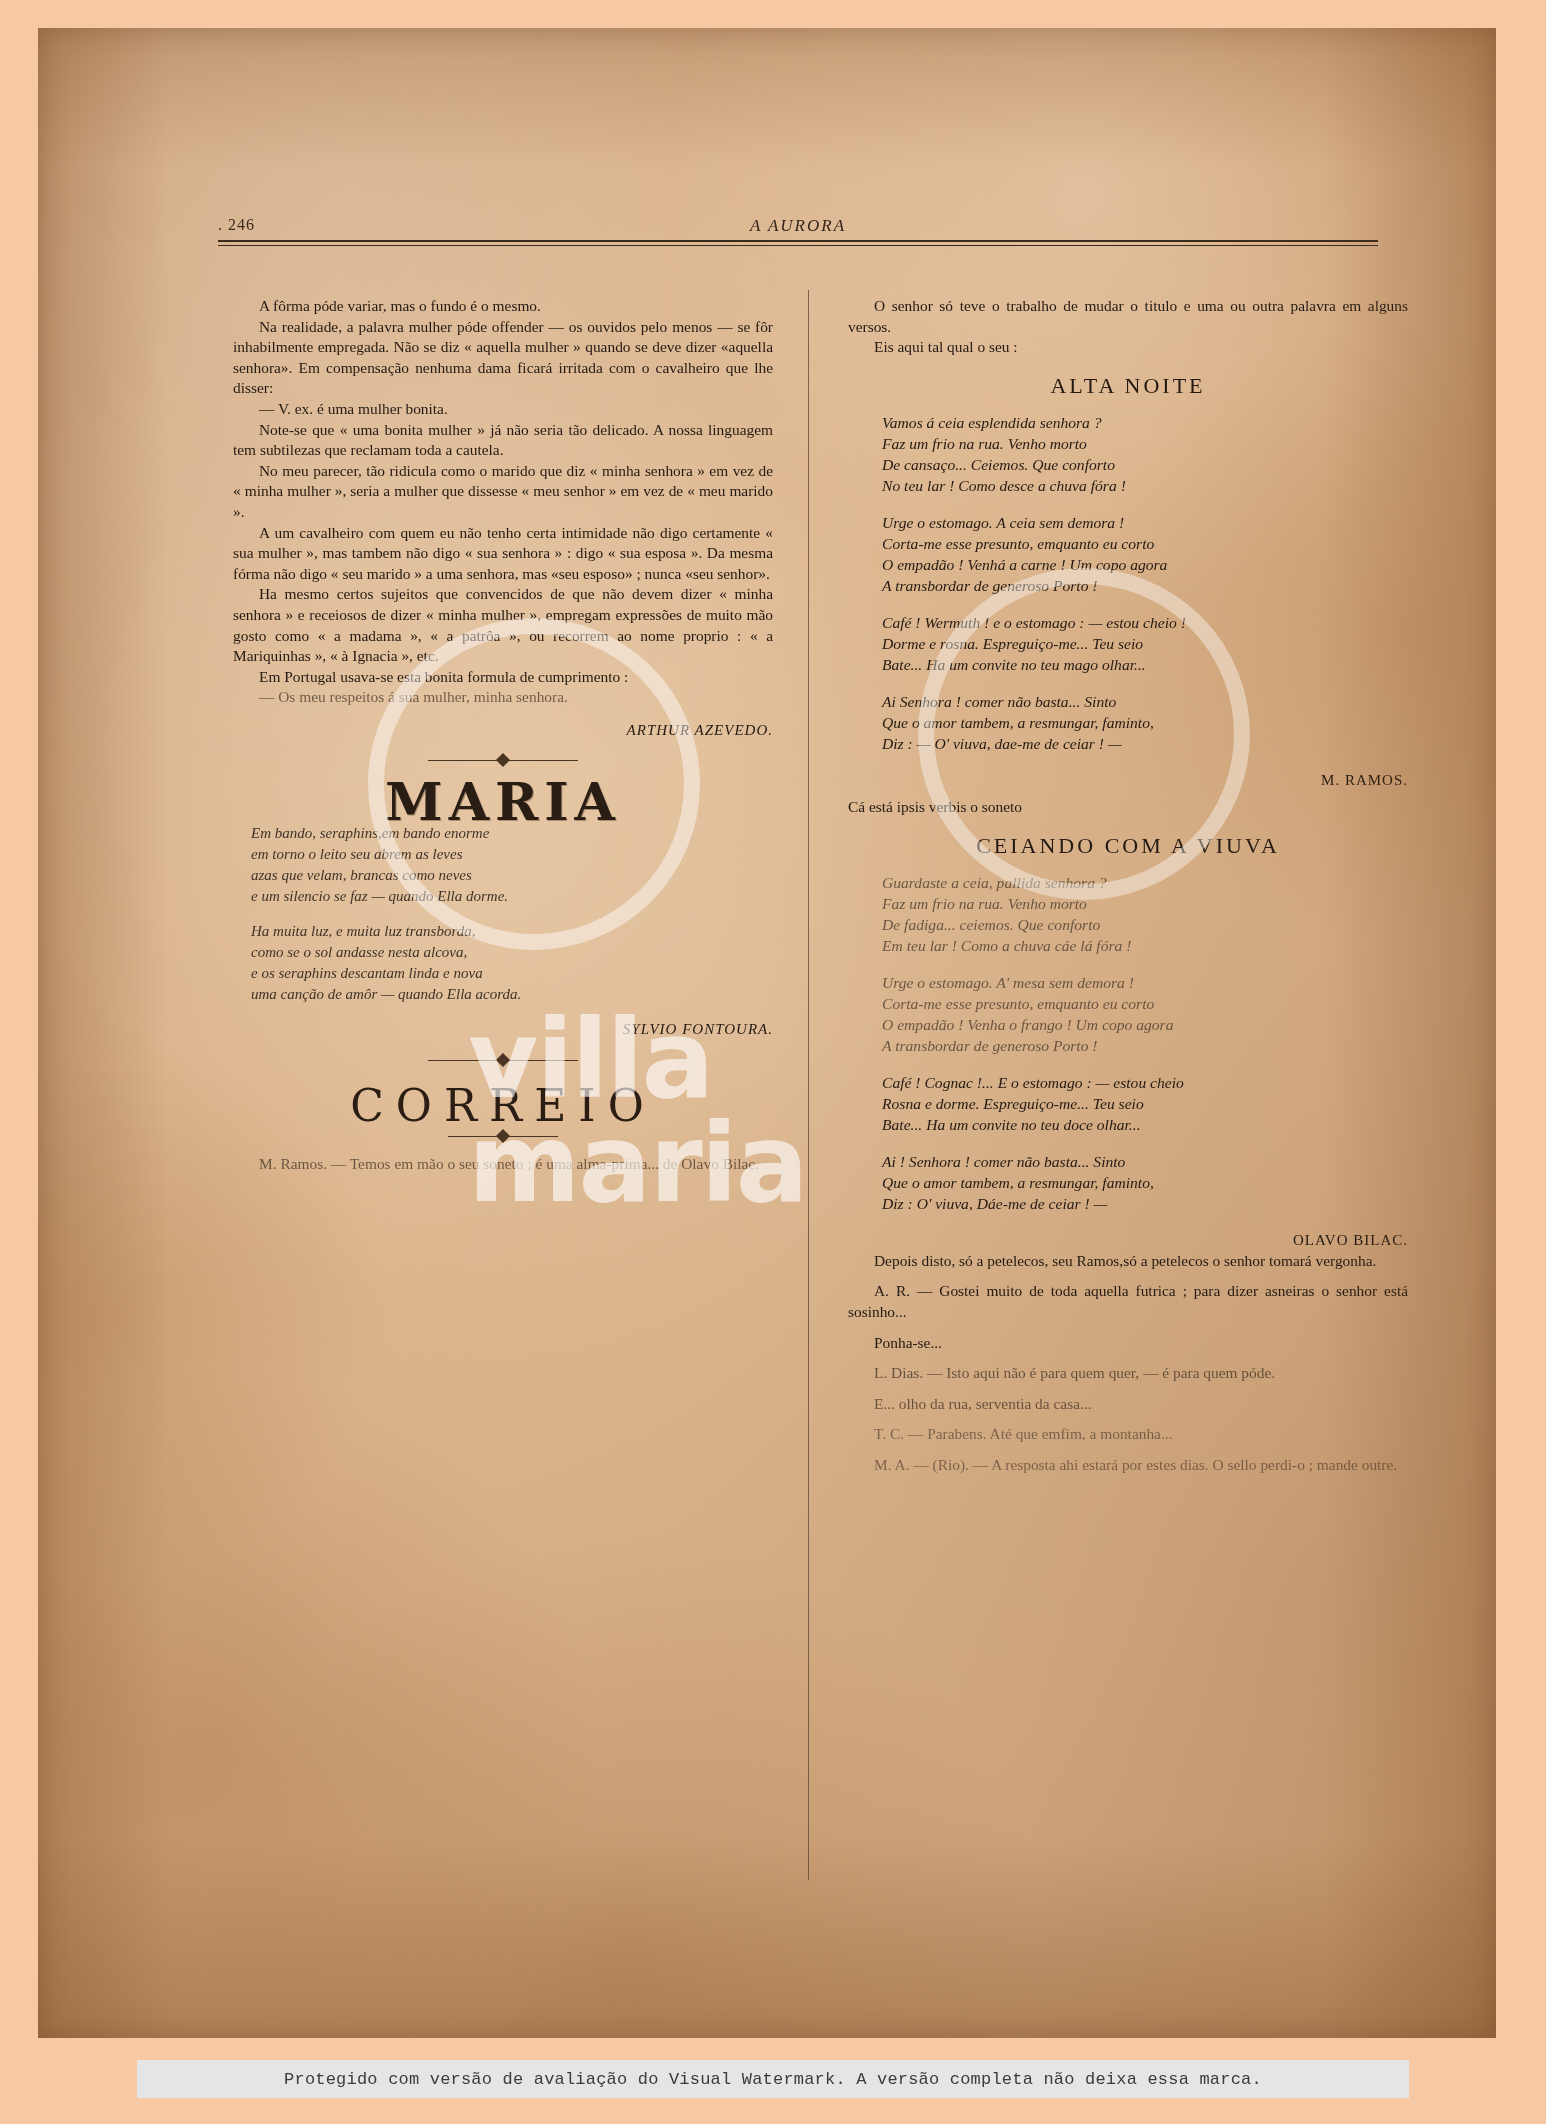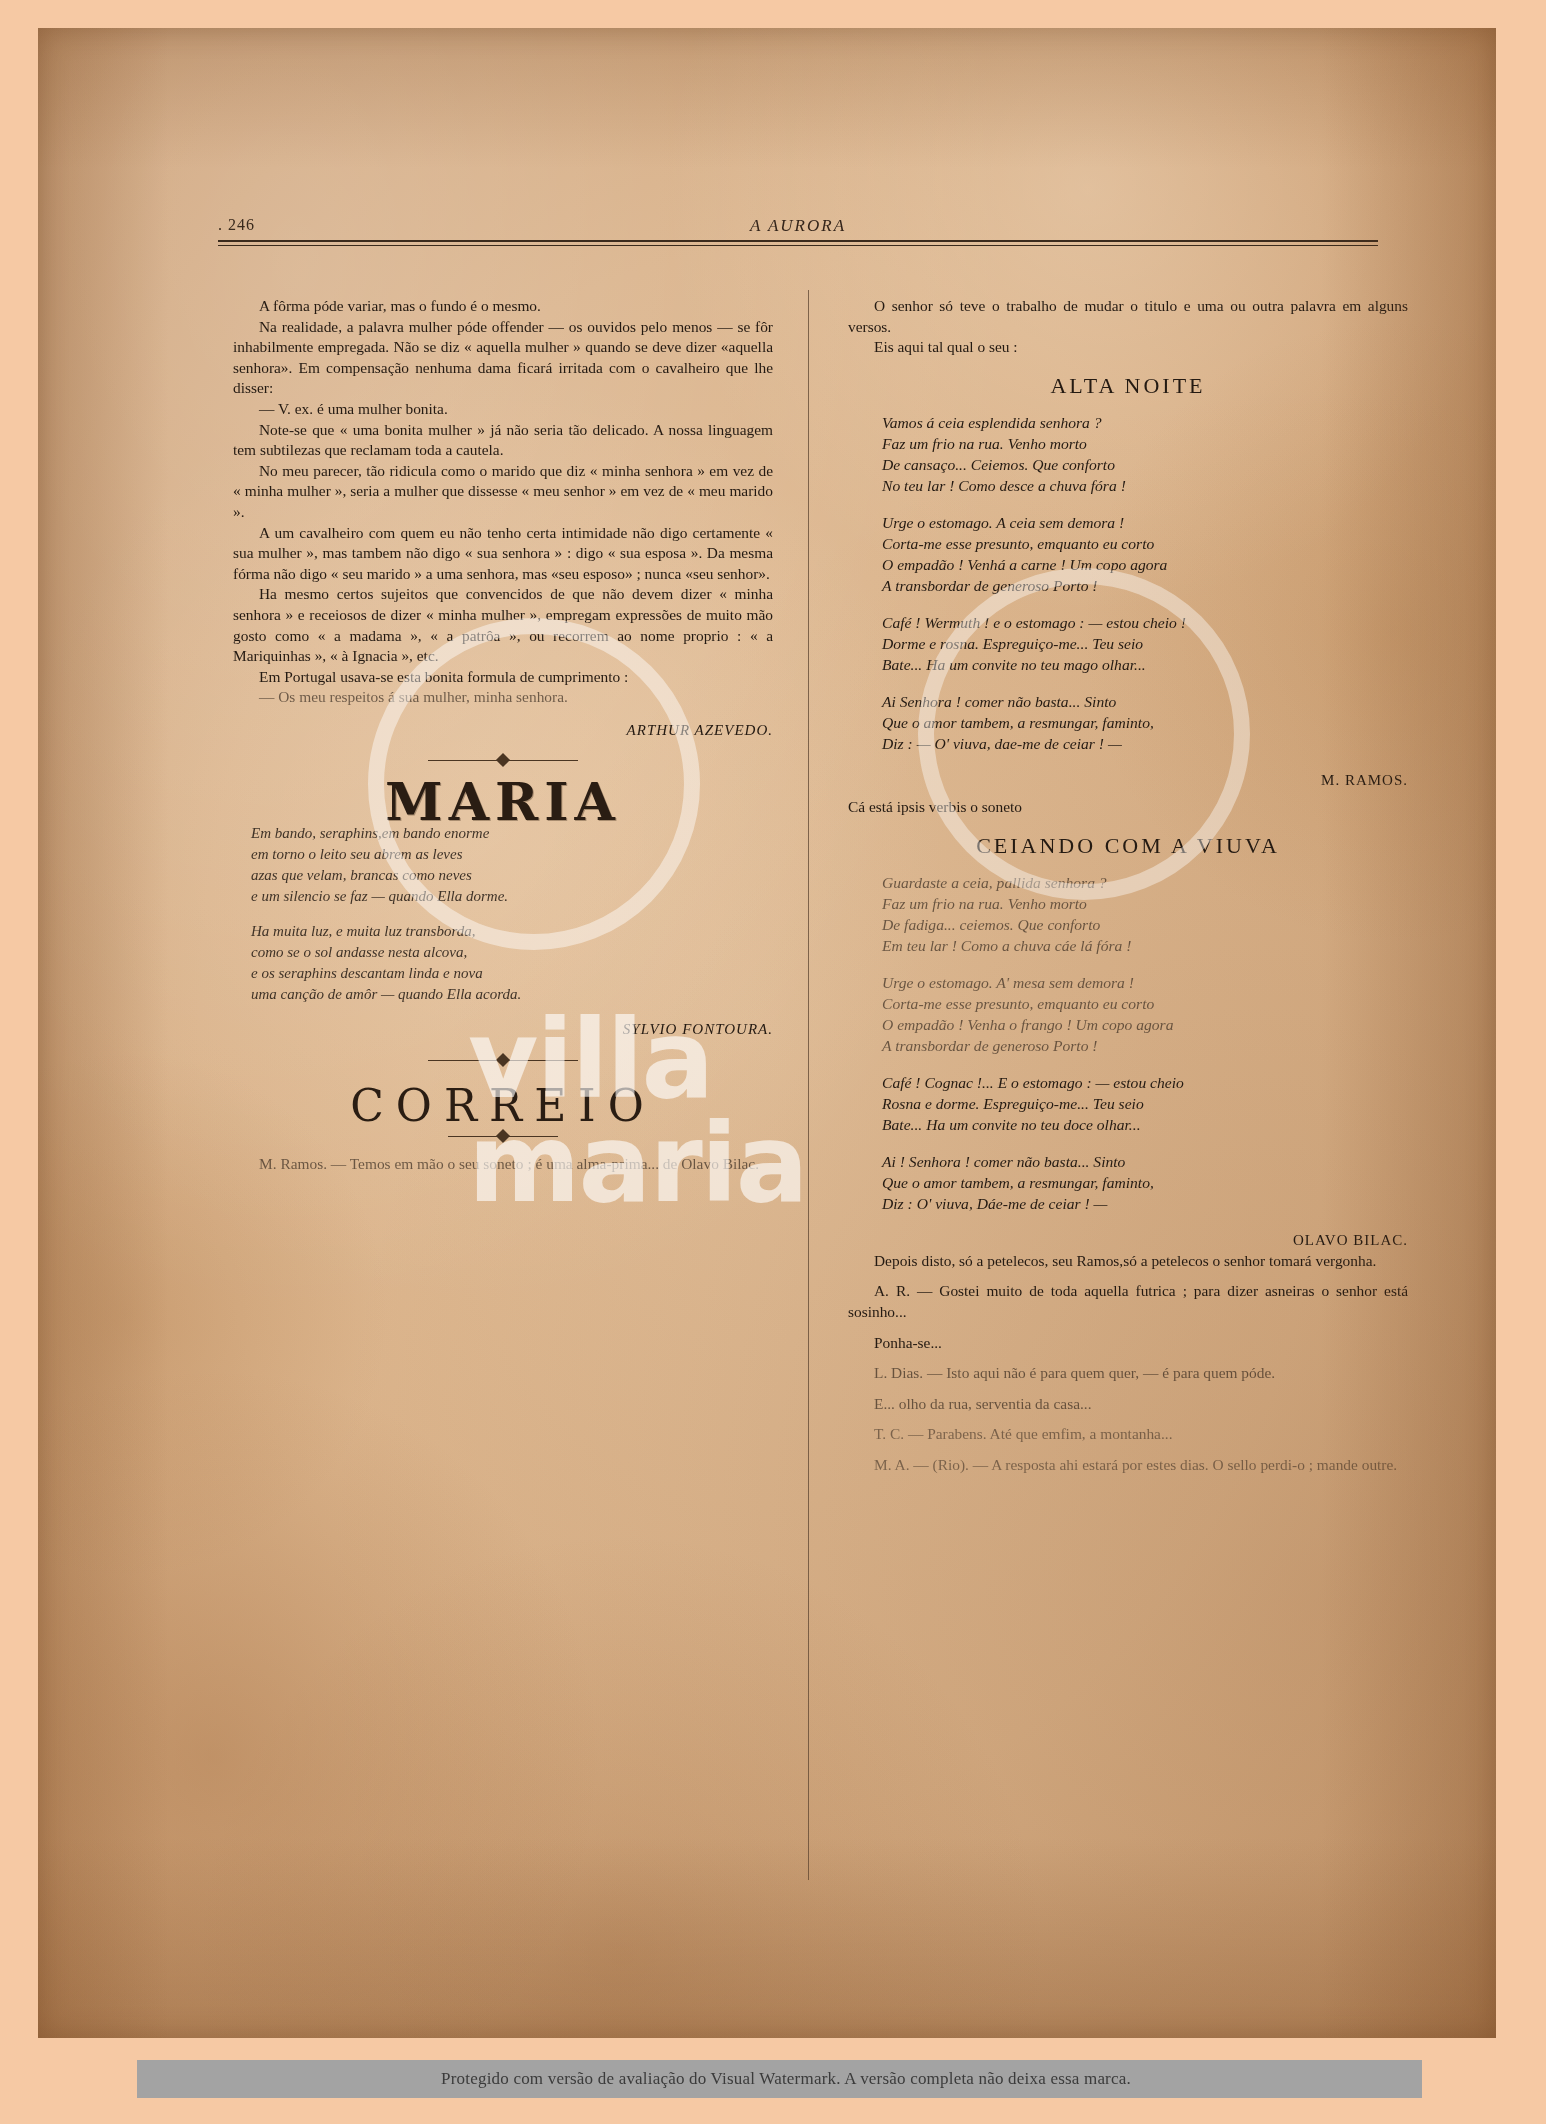--- a/index.html
+++ b/index.html
@@ -244,29 +244,28 @@
     letter-spacing: -2px;
   }
 
   
   #wm-banner {
     position: absolute;
     left: 137px;
     top: 2060px;
     width: 1272px;
     height: 38px;
-    background: #a3a3a3;
+    background: #e5e5e5;
     color: #3b3b3b;
-    font-family: Liberation Serif, serif;
+    font-family: Liberation Mono, monospace;
     font-size: 17px;
     display: flex;
     align-items: center;
     justify-content: center;
     letter-spacing: .2px;
-    padding-left: 13px;
   }
 </style>
 </head>
 <body>
 
 <div id="page-scan">
   <div id="content">
 
     <div class="runhead">
       <span class="pageno">. 246</span>

